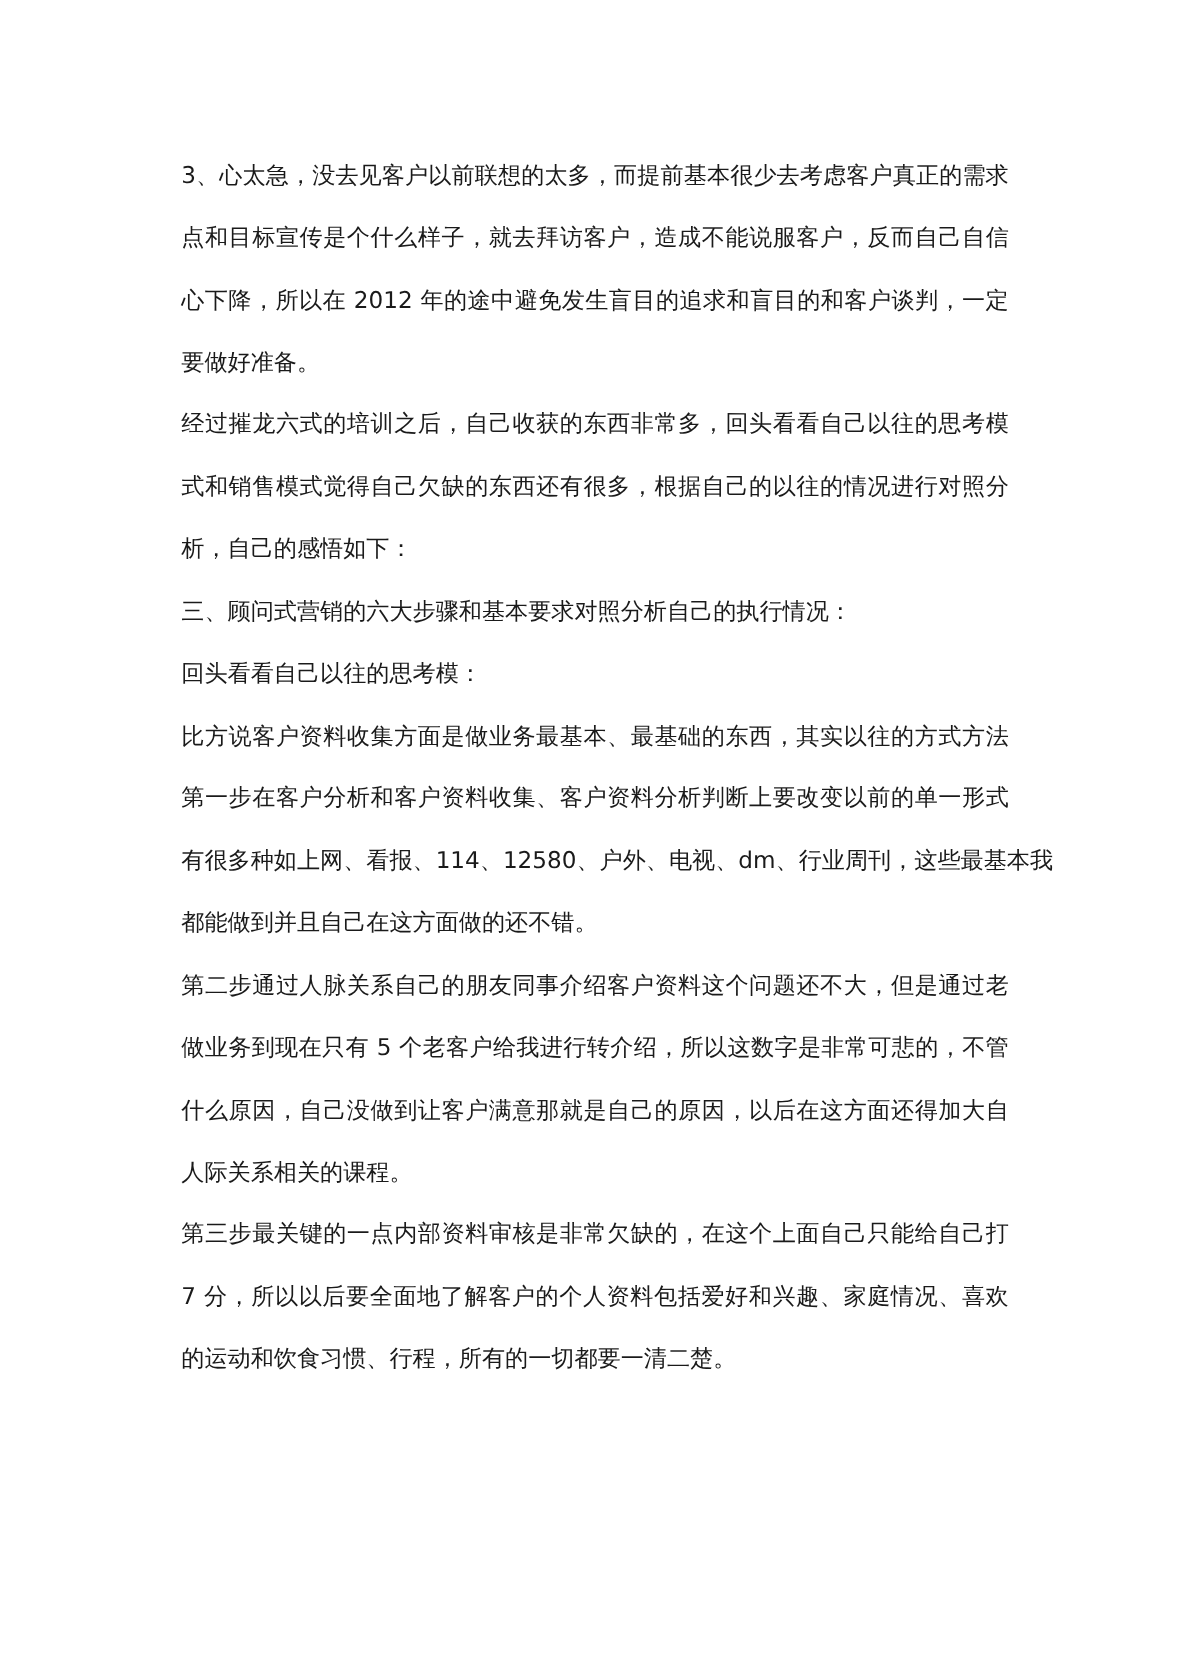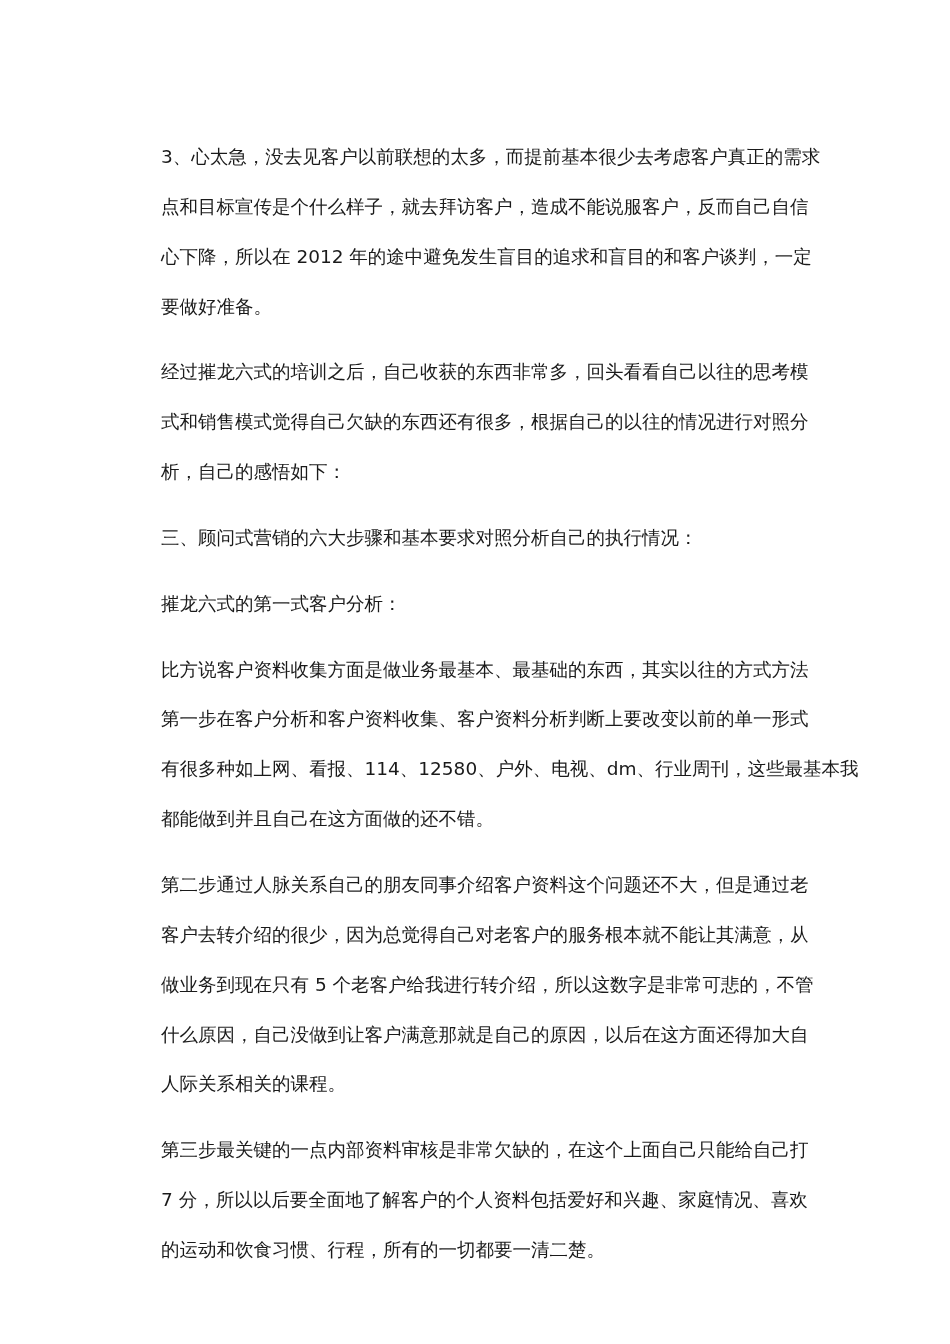--- a/index.html
+++ b/index.html
@@ -22,21 +22,21 @@
       height: 1344px;
       background: #ffffff;
     }
     .content {
       position: absolute;
       left: 145px;
       top: 126px;
       width: 662px;
     }
     .para {
-      margin: 16px;
+      margin: 0;
       padding: 0;
     }
     .line {
       display: block;
       height: 49.85px;
       line-height: 30px;
       font-size: 18.5px;
       white-space: nowrap;
       text-align: justify;
       text-align-last: justify;
@@ -64,33 +64,32 @@
       <span class="line">经过摧龙六式的培训之后，自己收获的东西非常多，回头看看自己以往的思考模</span>
       <span class="line">式和销售模式觉得自己欠缺的东西还有很多，根据自己的以往的情况进行对照分</span>
       <span class="line last">析，自己的感悟如下：</span>
     </div>
 
     <div class="para">
       <span class="line last">三、顾问式营销的六大步骤和基本要求对照分析自己的执行情况：</span>
     </div>
 
     <div class="para">
-      <span class="line last">摧龙六式的第一式客户分析：</span>
+      <span class="line last">回头看看自己以往的思考模：</span>
     </div>
 
     <div class="para">
       <span class="line">比方说客户资料收集方面是做业务最基本、最基础的东西，其实以往的方式方法</span>
       <span class="line">第一步在客户分析和客户资料收集、客户资料分析判断上要改变以前的单一形式</span>
       <span class="line">有很多种如上网、看报、114、12580、户外、电视、dm、行业周刊，这些最基本我</span>
       <span class="line last">都能做到并且自己在这方面做的还不错。</span>
     </div>
 
     <div class="para">
       <span class="line">第二步通过人脉关系自己的朋友同事介绍客户资料这个问题还不大，但是通过老</span>
-      <span class="line">客户去转介绍的很少，因为总觉得自己对老客户的服务根本就不能让其满意，从</span>
       <span class="line">做业务到现在只有 5 个老客户给我进行转介绍，所以这数字是非常可悲的，不管</span>
       <span class="line">什么原因，自己没做到让客户满意那就是自己的原因，以后在这方面还得加大自</span>
       <span class="line last">人际关系相关的课程。</span>
     </div>
 
     <div class="para">
       <span class="line">第三步最关键的一点内部资料审核是非常欠缺的，在这个上面自己只能给自己打</span>
       <span class="line">7 分，所以以后要全面地了解客户的个人资料包括爱好和兴趣、家庭情况、喜欢</span>
       <span class="line last">的运动和饮食习惯、行程，所有的一切都要一清二楚。</span>
     </div>

